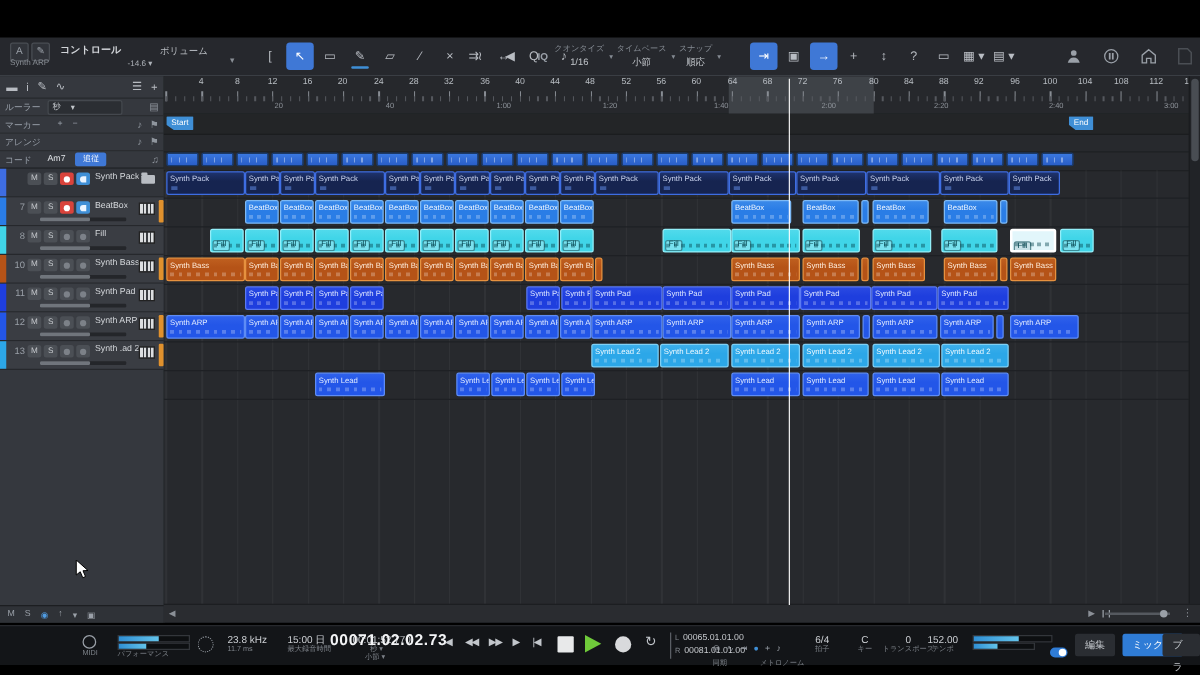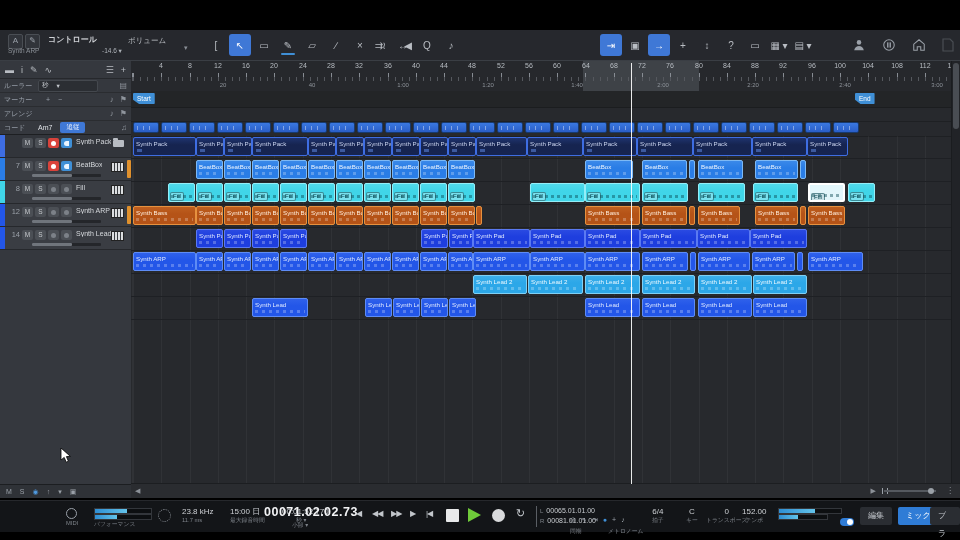--- a/index.html
+++ b/index.html
@@ -142,20 +142,38 @@
         <div class="tbtn">×</div>
         <div class="tbtn">≀</div>
         <div class="tbtn">◀</div>
       </div>
     <div class="tgroup" style="left:368px">
         <div class="tbtn">⇉</div>
         <div class="tbtn">↔</div>
         <div class="tbtn">Q</div>
         <div class="tbtn">♪</div>
       </div>
+    <div class="qgroup" style="left:430px">
+      <span class="iq">IQ</span>
+      <span class="qcol">
+        <span class="ql">クオンタイズ</span>
+        <span class="qv">1/16</span>
+      </span>
+        <span class="qdd">▾</span>
+      <span class="qcol">
+        <span class="ql">タイムベース</span>
+        <span class="qv">小節</span>
+      </span>
+        <span class="qdd">▾</span>
+      <span class="qcol">
+        <span class="ql">スナップ</span>
+        <span class="qv">順応</span>
+      </span>
+        <span class="qdd">▾</span>
+    </div>
     <div class="tgroup" style="left:600px">
         <div class="tbtn blue">⇥</div>
         <div class="tbtn">▣</div>
         <div class="tbtn blue">→</div>
         <div class="tbtn">+</div>
         <div class="tbtn">↕</div>
         <div class="tbtn">?</div>
         <div class="tbtn">▭</div>
         <div class="tbtn">▦ ▾</div>
         <div class="tbtn">▤ ▾</div>
@@ -249,45 +267,73 @@
             <div class="tsq" style="left: 35px;">S</div>
             <div class="tdot" style="left: 48px;"></div>
             <div class="tdot" style="left: 61px;"></div>
             <div class="tname">Fill</div>
             <div class="piano"></div>
             <div class="tslider">
               <div class="fill"></div>
             </div>
           </div>
           <div class="trk">
+            <div class="strip" style="background: rgb(181, 83, 23);"></div>
+            <div class="tnum">10</div>
+            <div class="tsq" style="left: 22px;">M</div>
+            <div class="tsq" style="left: 35px;">S</div>
+            <div class="tdot" style="left: 48px;"></div>
+            <div class="tdot" style="left: 61px;"></div>
+            <div class="tname">Synth Bass</div>
+            <div class="piano"></div>
+            <div class="tslider">
+              <div class="fill"></div>
+            </div>
+            <div class="ttag"></div>
+          </div>
+          <div class="trk">
+            <div class="strip" style="background: rgb(30, 62, 222);"></div>
+            <div class="tnum">11</div>
+            <div class="tsq" style="left: 22px;">M</div>
+            <div class="tsq" style="left: 35px;">S</div>
+            <div class="tdot" style="left: 48px;"></div>
+            <div class="tdot" style="left: 61px;"></div>
+            <div class="tname">Synth Pad</div>
+            <div class="piano"></div>
+            <div class="tslider">
+              <div class="fill"></div>
+            </div>
+          </div>
+          <div class="trk">
             <div class="strip" style="background: rgb(35, 86, 232);"></div>
             <div class="tnum">12</div>
             <div class="tsq" style="left: 22px;">M</div>
             <div class="tsq" style="left: 35px;">S</div>
             <div class="tdot" style="left: 48px;"></div>
             <div class="tdot" style="left: 61px;"></div>
             <div class="tname">Synth ARP</div>
             <div class="piano"></div>
             <div class="tslider">
               <div class="fill"></div>
             </div>
             <div class="ttag"></div>
           </div>
           <div class="trk">
-            <div class="strip" style="background: rgb(35, 86, 232);"></div>
-            <div class="tnum">14</div>
+            <div class="strip" style="background: rgb(44, 167, 232);"></div>
+            <div class="tnum">13</div>
             <div class="tsq" style="left: 22px;">M</div>
             <div class="tsq" style="left: 35px;">S</div>
             <div class="tdot" style="left: 48px;"></div>
             <div class="tdot" style="left: 61px;"></div>
-            <div class="tname">Synth Lead</div>
+            <div class="tname">Synth .ad 2</div>
             <div class="piano"></div>
             <div class="tslider">
               <div class="fill"></div>
             </div>
+            <div class="ttag"></div>
           </div>
         </div>
       <div class="lp-bottom">
         <span>M</span>
         <span>S</span>
         <span class="lpb-blue">◉</span>
         <span>↑</span>
         <span>▾</span>
         <span>▣</span>
       </div>

